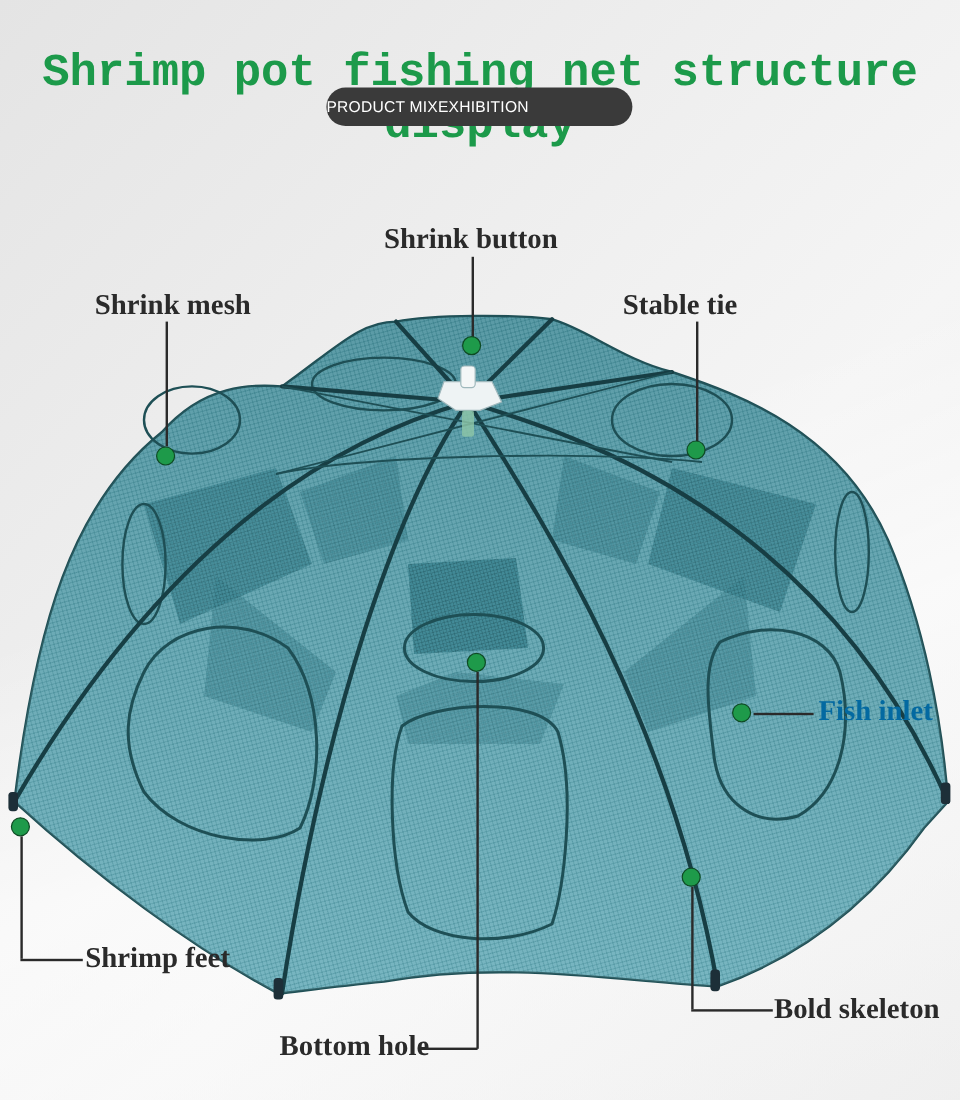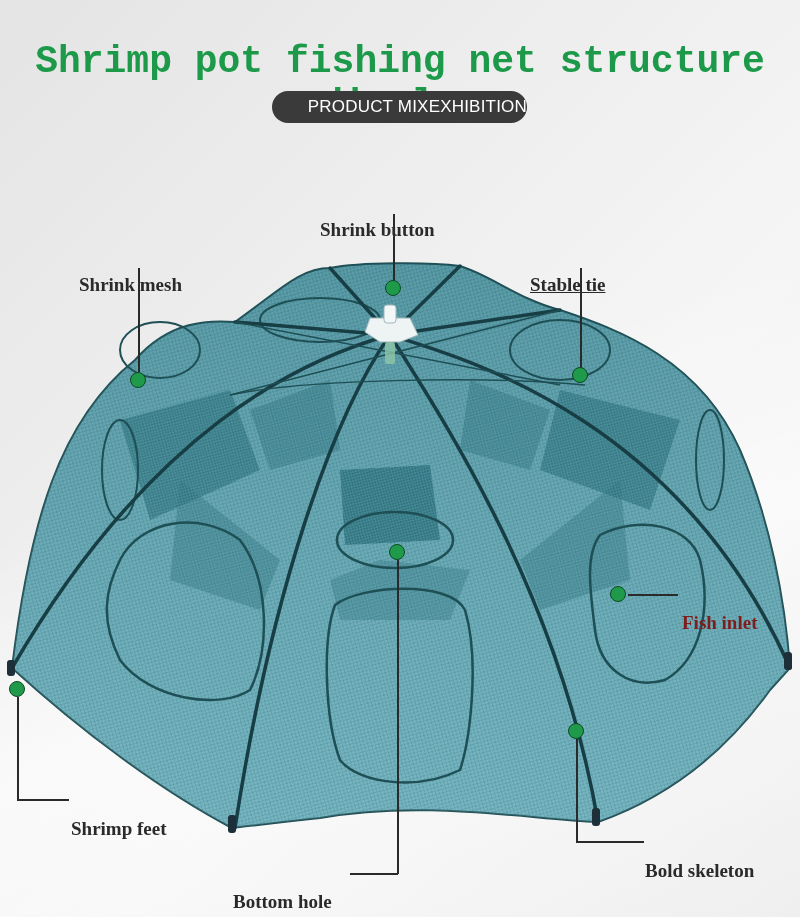--- a/index.html
+++ b/index.html
@@ -4,27 +4,27 @@
 <style>
   html, body { margin:0; padding:0; }
   body { width:800px; height:917px; position:relative; overflow:hidden;
          font-family:"Liberation Serif", serif;
          background: linear-gradient(135deg, #e4e4e4 0%, #eeeeee 35%, #f5f5f5 60%, #ececec 100%); }
   .bg-wedge { position:absolute; left:0; top:250px; width:800px; height:667px;
               background: linear-gradient(160deg, rgba(255,255,255,0) 30%, rgba(255,255,255,0.6) 55%, rgba(245,245,245,0.3) 100%); }
   .title { position:absolute; left:0; right:0; top:40px; text-align:center;
            font-family:Liberation Mono, monospace; font-weight:bold; font-size:38px;
            color:#1c9a4a; letter-spacing:0px; }
-  .pill { position:absolute; left:272px; top:91px; width:255px; height:32px; border-radius:16px;
-          background:#3a3a3a; color:#fff; text-align:right; line-height:32px;
-          font-family:"Liberation Sans", sans-serif; font-size:17px; letter-spacing:0.2px; }
+  .pill { position:absolute; left:272px; top:73px; width:255px; height:32px; border-radius:16px;
+          background:#3a3a3a; color:#fff; text-align:left; line-height:32px;
+          font-family:"Liberation Sans", sans-serif; font-size:13px; letter-spacing:0.2px; }
   svg.net { position:absolute; left:0; top:0; }
   .label { position:absolute; font-family:"Liberation Serif", serif; font-weight:bold;
-           font-size:19px; color:#2a2a2a; white-space:nowrap;margin-top:32px; }
-  .label.orange { color:#7f1d1d; }
+           font-size:24px; color:#2a2a2a; white-space:nowrap; }
+  .label.orange { color:#0369a1; }
   .dot { position:absolute; width:16px; height:16px; border-radius:50%;
          background:#1e9a4a; border:1.5px solid #0e4a24; box-sizing:border-box; }
   .line { position:absolute; background:#2a2a2a; }
 </style>
 </head>
 <body>
 
 <div class="bg-wedge"></div>
 
 <div class="title">Shrimp pot fishing net structure display</div>
@@ -111,21 +111,21 @@
 </svg>
 
 <div class="label" style="left:320px; top:187px;">Shrink button</div>
 <div class="line" style="left:393px; top:214px; width:1.5px; height:72px;"></div>
 <div class="dot" style="left:385px; top:280px;"></div>
 
 <div class="label" style="left:79px; top:242px;">Shrink mesh</div>
 <div class="line" style="left:138px; top:268px; width:1.5px; height:104px;"></div>
 <div class="dot" style="left:130px; top:372px;"></div>
 
-<div class="label" style="left:530px; top:242px;text-decoration:underline;">Stable tie</div>
+<div class="label" style="left:519px; top:242px;">Stable tie</div>
 <div class="line" style="left:580px; top:268px; width:1.5px; height:100px;"></div>
 <div class="dot" style="left:572px; top:367px;"></div>
 
 <div class="dot" style="left:610px; top:586px;"></div>
 <div class="line" style="left:628px; top:594px; width:50px; height:1.5px;"></div>
 <div class="label orange" style="left:682px; top:580px;">Fish inlet</div>
 
 <div class="dot" style="left:9px; top:681px;"></div>
 <div class="line" style="left:17px; top:697px; width:1.5px; height:102px;"></div>
 <div class="line" style="left:17px; top:799px; width:52px; height:1.5px;"></div>

